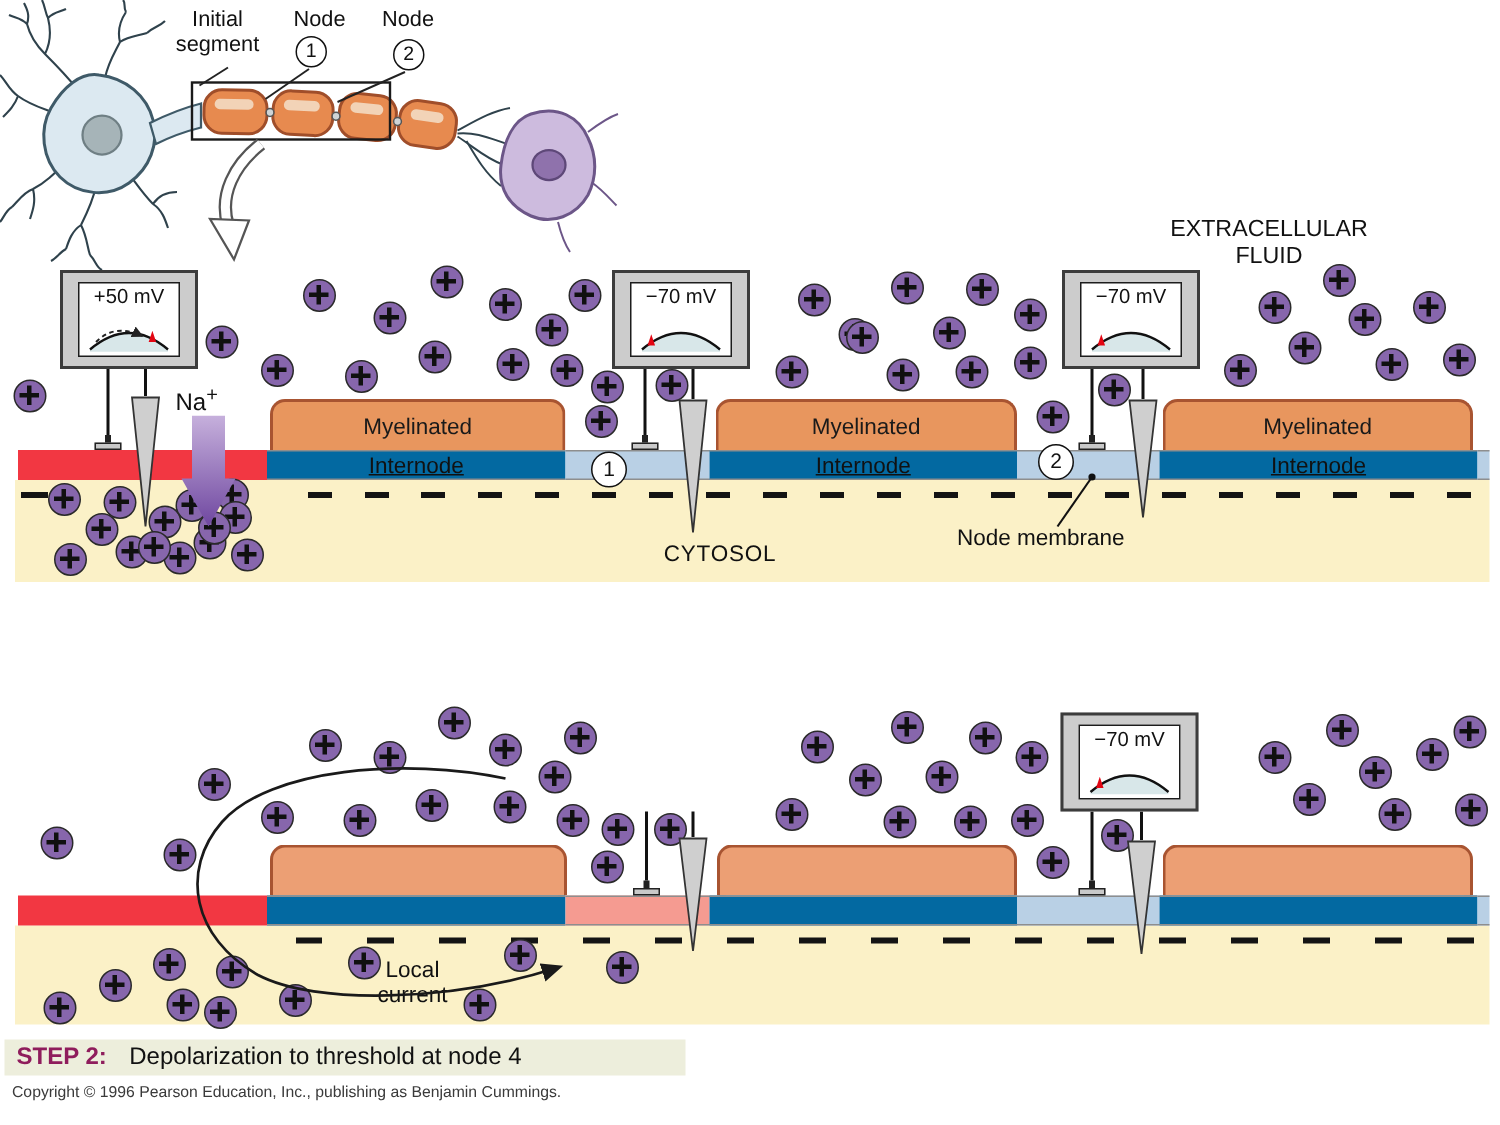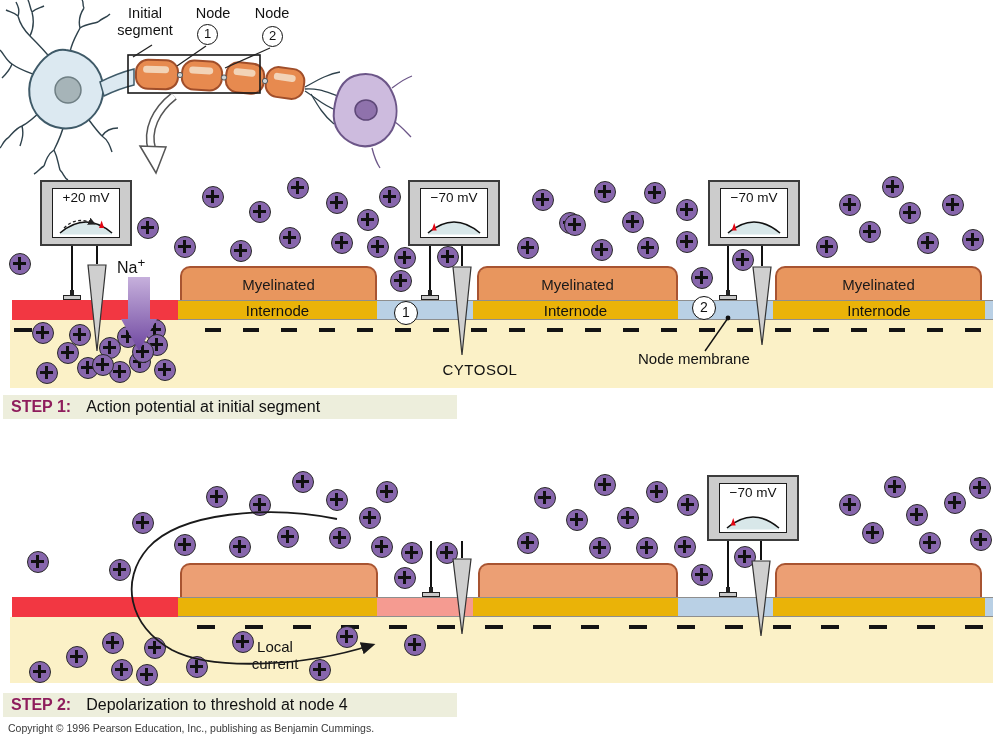--- a/index.html
+++ b/index.html
@@ -7,21 +7,21 @@
        font-family:"Liberation Sans",sans-serif;color:#111;}
   #fig *{box-sizing:border-box;}
   .abs{position:absolute;}
   
   .cytosol{position:absolute;background:var(--cyto);}
   .myelin{position:absolute;border:2px solid var(--myelinB);border-bottom:none;
           border-radius:10px 10px 0 0;display:flex;align-items:center;justify-content:center;
           font-size:15px;color:#1a1a1a;}
   .seg{position:absolute;display:flex;align-items:center;justify-content:center;font-size:15px;}
   .seg-red{background:var(--red);}
-  .seg-internode{background:#eab308;border-top:1px solid #8e8e8e;border-bottom:1px solid #8e8e8e;}
+  .seg-internode{background:#0369a1;border-top:1px solid #8e8e8e;border-bottom:1px solid #8e8e8e;text-decoration:underline;}
   .seg-node-blue{background:var(--blue);border-top:1px solid #8e8e8e;border-bottom:1px solid #8e8e8e;}
   .seg-node-pink{background:var(--pink);border-top:1px solid #8e8e8e;border-bottom:1px solid #8e8e8e;}
   .dashrow{position:absolute;height:4px;}
   .badge{position:absolute;width:24px;height:24px;border-radius:50%;background:#fff;
          border:1.6px solid #111;text-align:center;line-height:20px;font-size:14px;z-index:5;}
   
   .ion{position:absolute;width:22px;height:22px;border-radius:50%;background:var(--ion);
        border:1.3px solid #2a2a2a;}
   .ion::before{content:"";position:absolute;left:3px;top:8px;width:13.4px;height:3.2px;background:#101010;}
   .ion::after{content:"";position:absolute;left:8.1px;top:2.9px;width:3.2px;height:13.4px;background:#101010;}
@@ -113,20 +113,24 @@
       <polygon points="140,146 156,173 166,147" fill="#fff" stroke="#555" stroke-width="1.5"></polygon>
       <polygon points="146,149 155,163 160,149" fill="#fff" stroke="none"></polygon>
     </g>
   </svg>
   <div class="inslbl" style="left:104px;top:5px;width:82px;">Initial segment</div>
   <div class="inslbl" style="left:190px;top:5px;width:46px;">Node</div>
   <div class="inscircle" style="left:197px;top:24px;">1</div>
   <div class="inslbl" style="left:249px;top:5px;width:46px;">Node</div>
   <div class="inscircle" style="left:262px;top:26px;">2</div>
 
+  <div class="lbl extrafluid">
+    <div>EXTRACELLULAR</div>
+    <div>FLUID</div>
+  </div>
   <div class="lbl cytolbl" style="z-index:7;">CYTOSOL</div>
   <div class="lbl memlbl" style="z-index:7;">Node membrane</div>
   <svg class="abs" style="left:700px;top:312px;z-index:7;" width="36" height="44" viewBox="0 0 36 44">
     <line x1="5" y1="39" x2="28" y2="6" stroke="#111" stroke-width="1.4"></line>
     <circle cx="28" cy="6" r="2.4" fill="#111"></circle>
   </svg>
   <div class="lbl nalbl" style="z-index:8;">
     <span>Na</span><sup>+</sup>
   </div>
   <svg class="abs" style="left:119px;top:277px;z-index:8;" width="40" height="77" viewBox="0 0 40 77">
@@ -141,24 +145,20 @@
   <div class="lbl loclbl">Local current</div>
   <svg class="abs" style="left:100px;top:480px;z-index:8;" width="300" height="200" viewBox="0 0 300 200">
     <defs>
         <marker id="lca" markerWidth="9" markerHeight="9" refX="6" refY="3.5" orient="auto">
       <path d="M0,0 L8,3.5 L0,7 Z" fill="#1a1a1a"></path>
         </marker>
       </defs>
     <path d="M237,39 C170,25 80,32 48,68 C20,100 28,145 72,170 C110,190 200,188 272,165" fill="none" stroke="#1a1a1a" stroke-width="1.8" marker-end="url(#lca)"></path>
   </svg>
 
-  <div class="stepbar" style="top:395px;">
-    <span class="steptag">STEP 1:</span>
-    <span>Action potential at initial segment</span>
-  </div>
   <div class="stepbar" style="top:693px;">
     <span class="steptag">STEP 2:</span>
     <span>Depolarization to threshold at node 4</span>
   </div>
   <div class="copyright">Copyright © 1996 Pearson Education, Inc., publishing as Benjamin Cummings.</div>
 <div class="cytosol" style="left: 10px; top: 320px; width: 983px; height: 68px;"></div>
     <div class="myelin" style="left: 180px; top: 266px; width: 197px; height: 34px; background: rgb(232, 150, 94);">
       <span>Myelinated</span>
     </div>
     <div class="myelin" style="left: 477px; top: 266px; width: 201px; height: 34px; background: rgb(232, 150, 94);">
@@ -179,21 +179,21 @@
     <div class="seg seg-internode" style="left: 773px; top: 300px; width: 212px; height: 20px;">
       <span>Internode</span>
     </div>
     <div class="seg seg-node-blue" style="left: 985px; top: 300px; width: 8px; height: 20px;"></div>
     <div class="dashrow" style="left: 205px; top: 328px; width: 785px; background-image: repeating-linear-gradient(90deg, rgb(20, 20, 20) 0px, rgb(20, 20, 20) 16px, transparent 16px, transparent 38px);"></div>
     <div class="dashrow" style="left: 14px; top: 328px; width: 18px; background: rgb(20, 20, 20);"></div>
     <div class="badge" style="left: 394px; top: 301px;">1</div>
     <div class="badge" style="left: 692px; top: 296px;">2</div>
     <div class="meter" style="left: 40px; top: 180px;">
       <div class="mdisp">
-        <div class="mread">+20 mV</div>
+        <div class="mread">+50 mV</div>
         <svg width="64" height="29" viewBox="0 0 64 29" style="display:block;margin:2px auto 0;">
           <defs>
             <marker id="ah0-0" markerWidth="7" markerHeight="7" refX="5" refY="3" orient="auto">
               <path d="M0,0 L6,3 L0,6 Z" fill="#222"></path>
             </marker>
           </defs>
           <path d="M6,25 Q32,3 58,25 L58,26.5 L6,26.5 Z" fill="#D8E7E9"></path>
           <path d="M6,25 Q32,3 58,25" fill="none" stroke="#111" stroke-width="1.6"></path>
           <polygon points="45.1,20.0 47.6,12.5 50.1,20.0" fill="#E30613"></polygon>
           <path d="M10,20 C18,12 28,10 40.6,16.0" fill="none" stroke="#222" stroke-width="1.3" stroke-dasharray="3,2.4" marker-end="url(#ah0-0)"></path>

